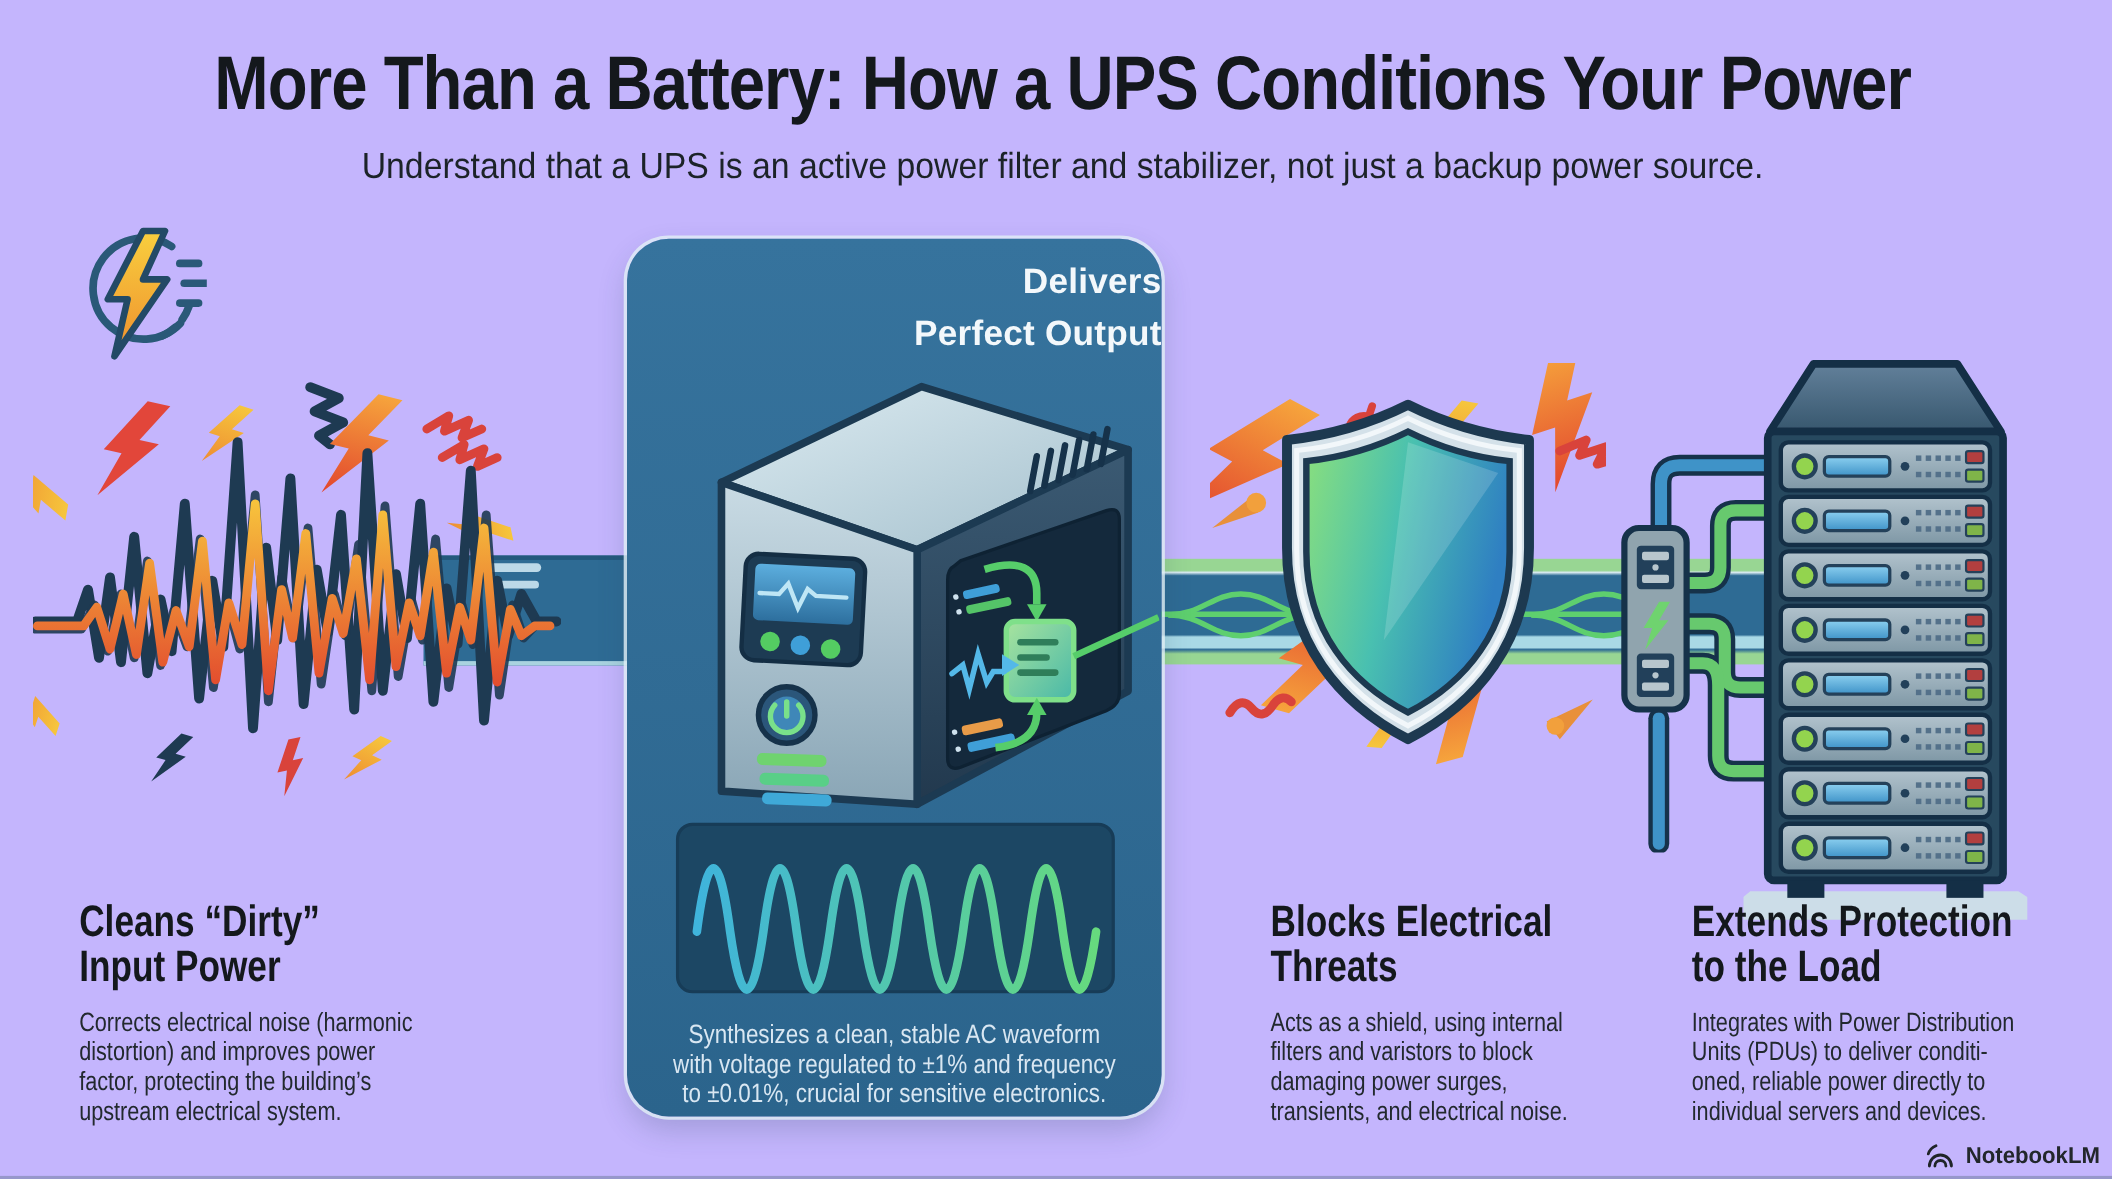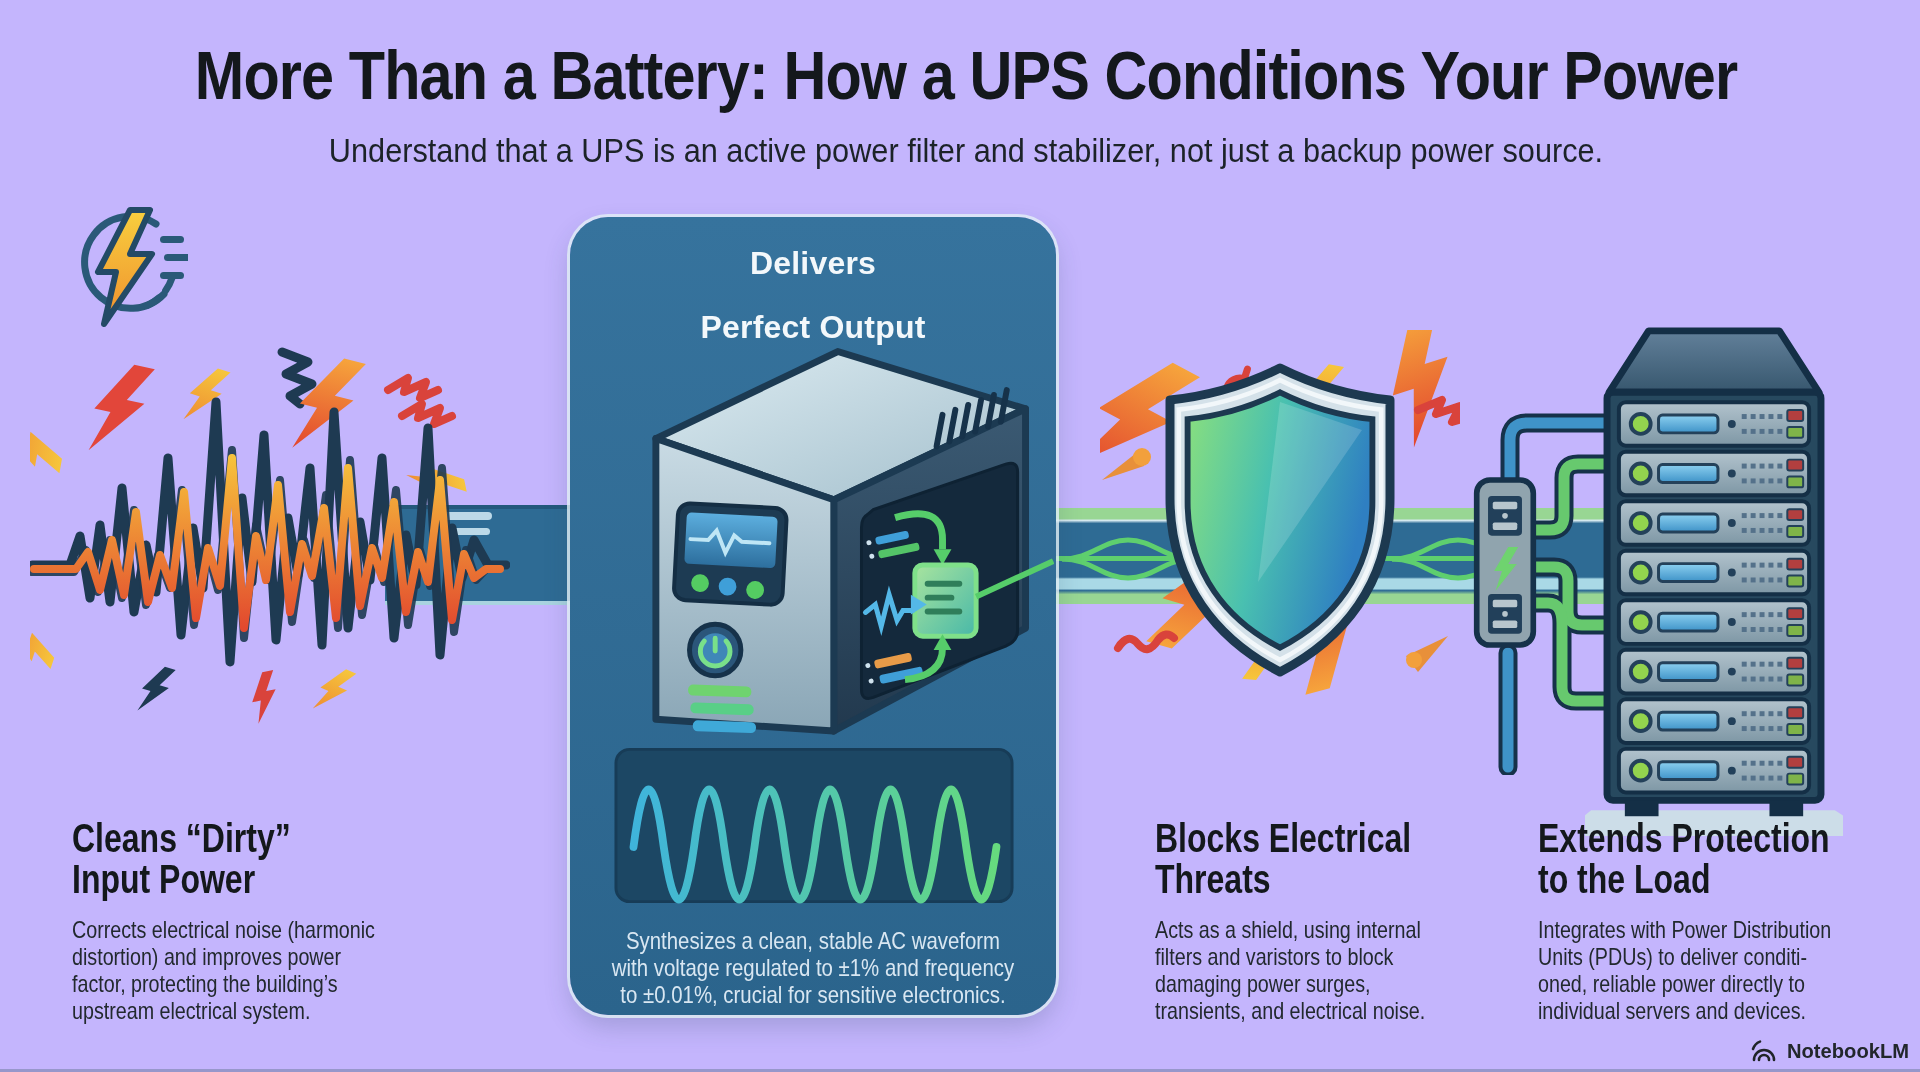--- a/index.html
+++ b/index.html
@@ -15,22 +15,22 @@
 
   .band{position:absolute;background:#2e6b94;}
   .band-left{left:385px;top:505px;width:195px;height:92px;border-top:4px solid #24587c;border-bottom:4px solid #a9d3e0;}
   .band-right{left:1056px;top:508px;width:548px;height:96px;
       background:linear-gradient(180deg,#98d693 0%,#98d693 11%,#d6e9ef 13%,#2e6b94 16%,#2e6b94 72%,#a9d9e6 74%,#a9d9e6 84%,#2e6b94 86%,#98d693 90%,#98d693 100%);}
   .flow-green-line{position:absolute;left:1018px;top:556px;width:478px;height:5px;background:#5ecf6e;border-radius:3px;}
 
   .panel{position:absolute;left:570px;top:217px;width:486px;height:798px;border-radius:38px;
          background:linear-gradient(180deg,#36739d,#2b648c);
          box-shadow:0 0 0 3px rgba(226,240,246,.8),0 12px 26px rgba(40,70,95,.22);}
-  .panel-title{position:absolute;top:14px;left:0;width:100%;text-align:center;color:#f3f8fb;
-         font-size:32px;font-weight:700;line-height:64px;white-space:pre-line;letter-spacing:.2px;}
+  .panel-title{position:absolute;top:14px;left:0;width:100%;text-align:right;color:#f3f8fb;
+         font-size:32px;font-weight:700;line-height:48px;white-space:pre-line;letter-spacing:.2px;}
   .panel-desc{position:absolute;top:710px;left:0;width:100%;text-align:center;color:#d9e7f2;
          font-size:24px;line-height:27px;white-space:pre-line;transform:scaleX(.85);transform-origin:center top;}
 
   .svg-abs{position:absolute;}
 
   .heading{position:absolute;font-size:40px;font-weight:700;color:#14181c;line-height:41px;
          white-space:pre-line;transform:scaleX(.8);transform-origin:left top;}
   .bodytext{position:absolute;font-size:24px;color:#22292e;line-height:27px;
          white-space:pre-line;transform:scaleX(.82);transform-origin:left top;}
 

